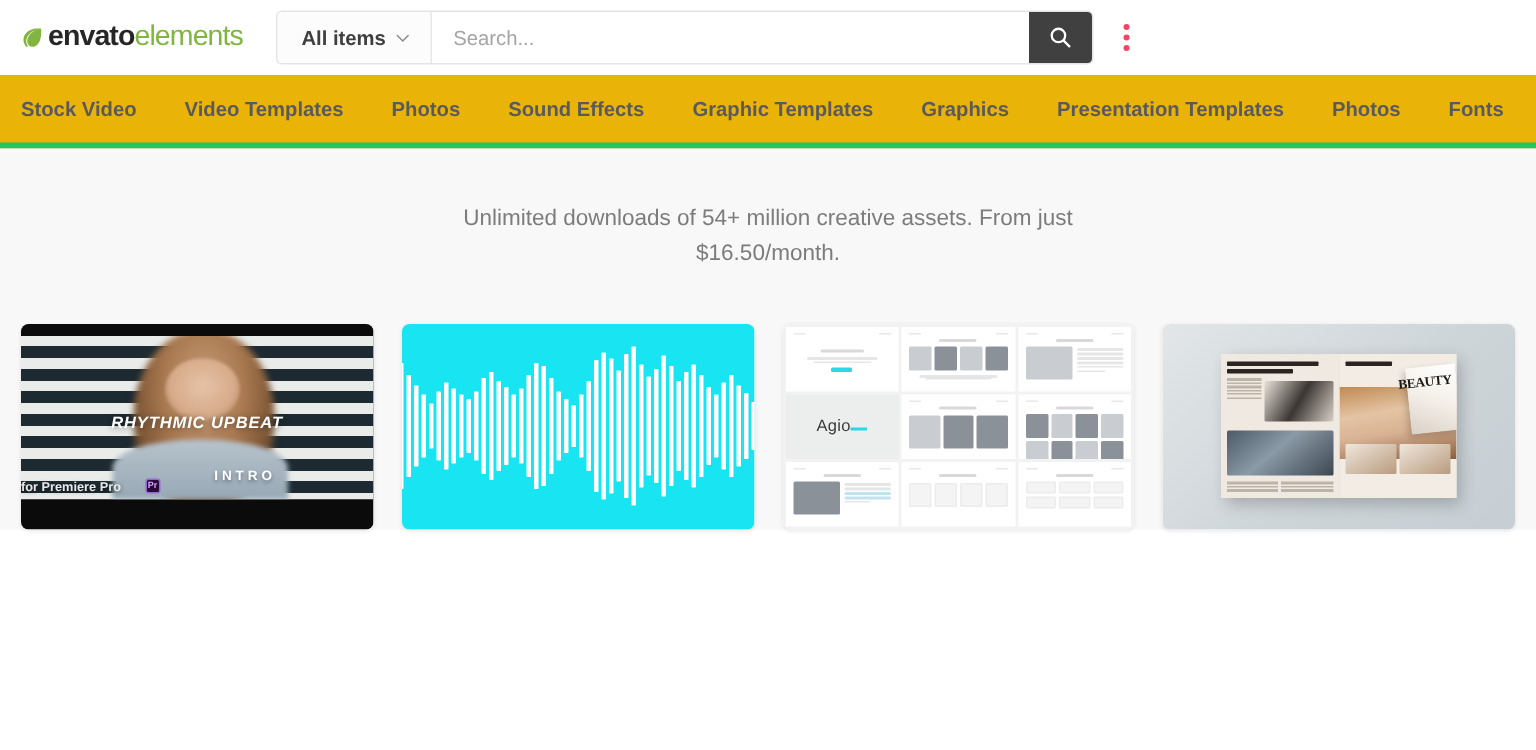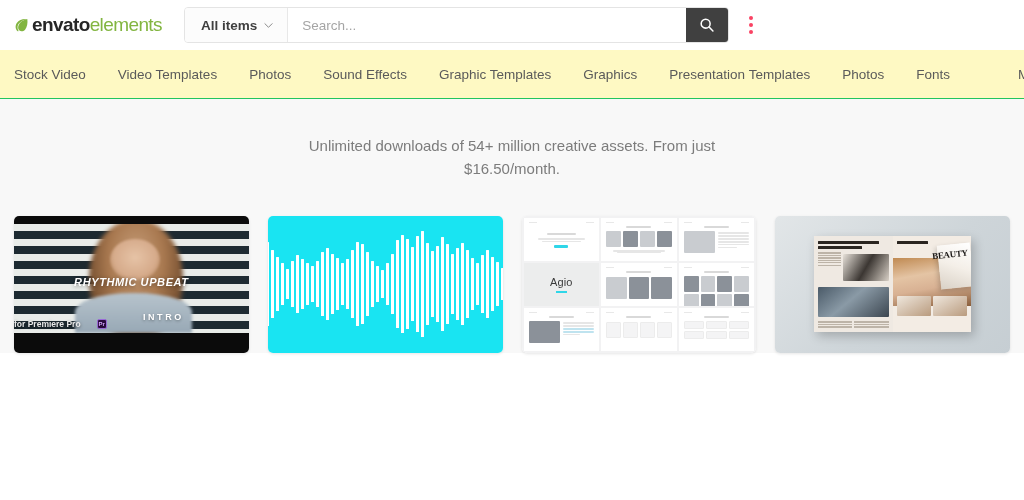--- a/index.html
+++ b/index.html
@@ -109,25 +109,26 @@
     align-items: center;
     justify-content: center;
     gap: 3px;
     cursor: pointer;
   }
   .kebab i { width: 4px; height: 4px; border-radius: 50%; background: #fa4263; display:block; }
 
   
   .nav {
     height: 49px;
-    background: #fef9c3;
+    background: #eab308;
     display: flex;
     align-items: center;
     padding: 0 14px;
-    border-bottom: 1px solid #22c55e;
+    border-bottom: 4px solid #22c55e;
+    font-weight: bold;
   }
   .nav-item {
     font-size: 13.5px;
     color: #5a5a5a;
     padding: 0 16px;
     cursor: pointer;
     white-space: nowrap;
   }
   .nav-item:first-child { padding-left: 0; }
   .nav-divider {
@@ -269,21 +270,21 @@
     gap:2px;
     padding:2px;
   }
   .slide {
     background:#ffffff;
     position:relative;
     padding:4px 5px;
     overflow:hidden;
     font-size:2px;
   }
-  .slide.gray { background:#eceded; display:flex; align-items:center; justify-content:center; flex-direction:column; }
+  .slide.gray { background:#eceded; display:flex; align-items:center; justify-content:center; flex-direction:row; }
   .agio-txt { font-size:11px; color:#3a3a3a; letter-spacing:0.2px; }
   .agio-bar { width:11px; height:2px; background:#2fd6e8; margin-top:3px; }
   .s-head { height:2px; background:#d9d9d9; width:38%; margin:0 auto 3px auto; border-radius:1px; }
   .s-line { height:1.5px; background:#e6e6e6; margin:1.4px 0; border-radius:1px; }
   .s-row { display:flex; gap:2px; margin-top:2px; }
   .s-ph { flex:1; background:#c9ccd0; height:16px; border-radius:1px; }
   .s-ph.dark { background:#8b9199; }
   .s-ph.tall { height:22px; }
   .s-box { flex:1; background:#f4f4f5; height:16px; border-radius:1px; border:0.5px solid #ececec; }
   .s-topbar { display:flex; justify-content:space-between; margin-bottom:3px; }

